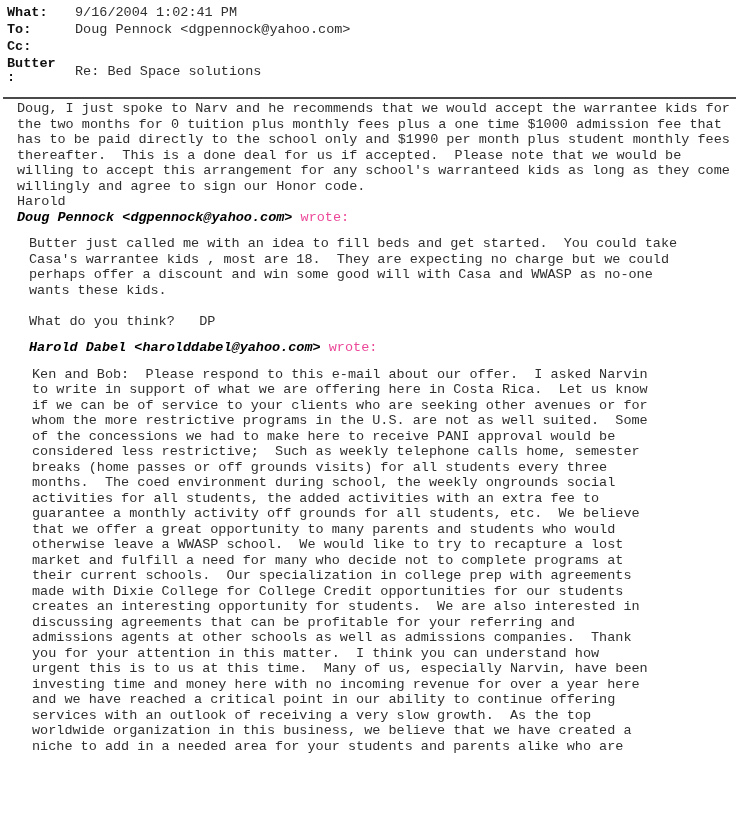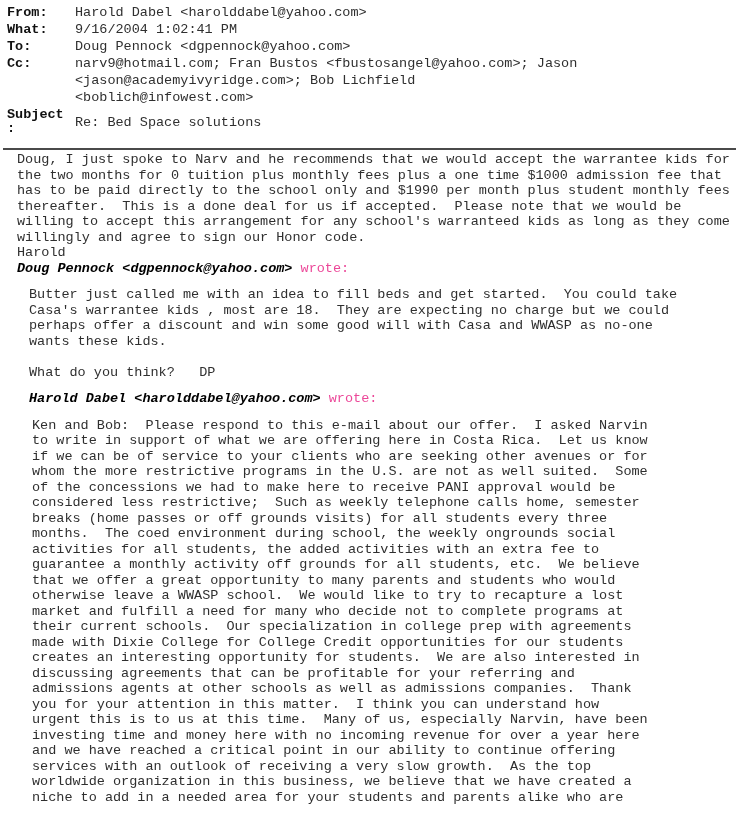--- a/index.html
+++ b/index.html
@@ -71,39 +71,32 @@
   .lvl2 { margin-left: 15px; }
   .gap-above { margin-top: 11px; }
 </style>
 </head>
 <body>
 
 <div class="page">
 
   <div class="hdr">
     <div class="hrow">
-      <div class="hlabel">From:</div>
-      <div class="hvalue">Harold Dabel &lt;harolddabel@yahoo.com&gt;</div>
-    </div>
-    <div class="hrow">
       <div class="hlabel">What:</div>
       <div class="hvalue">9/16/2004 1:02:41 PM</div>
     </div>
     <div class="hrow">
       <div class="hlabel">To:</div>
       <div class="hvalue">Doug Pennock &lt;dgpennock@yahoo.com&gt;</div>
     </div>
     <div class="hrow">
       <div class="hlabel">Cc:</div>
-      <div class="hvalue">narv9@hotmail.com; Fran Bustos &lt;fbustosangel@yahoo.com&gt;; Jason
-&lt;jason@academyivyridge.com&gt;; Bob Lichfield
-&lt;boblich@infowest.com&gt;</div>
     </div>
     <div class="hrow subject">
-      <div class="hlabel">Subject
+      <div class="hlabel">Butter
 :</div>
       <div class="hvalue">Re: Bed Space solutions</div>
     </div>
   </div>
 
   <hr class="sep">
 
   <div class="bodytext">
 
     <div class="reply">Doug, I just spoke to Narv and he recommends that we would accept the warrantee kids for

